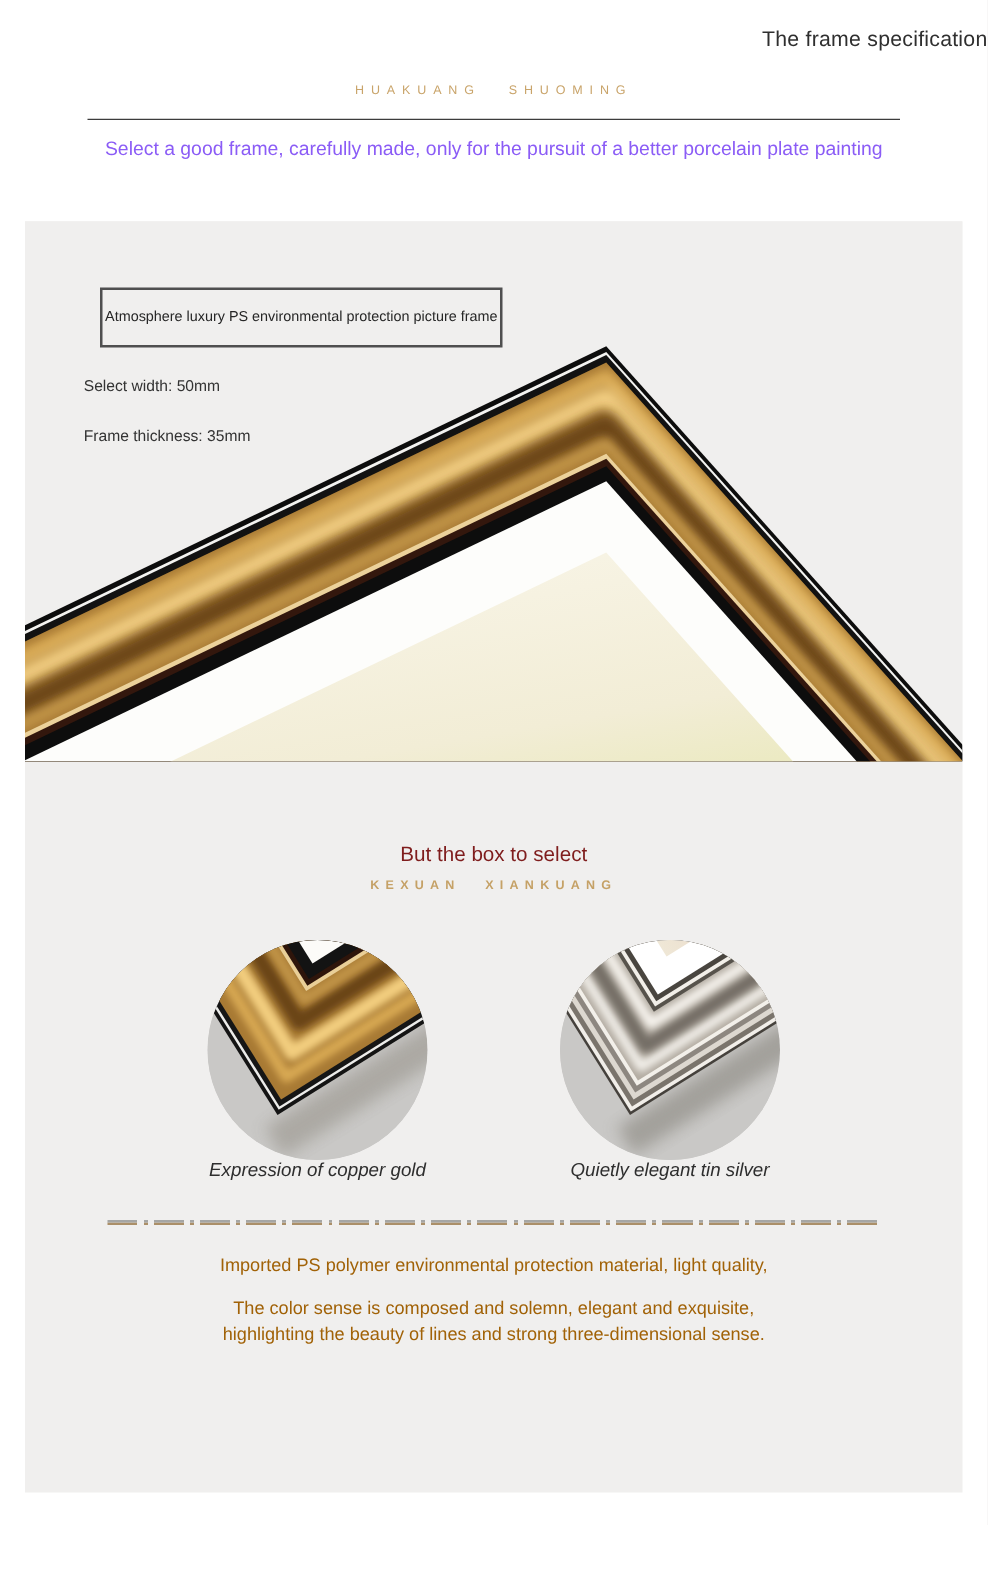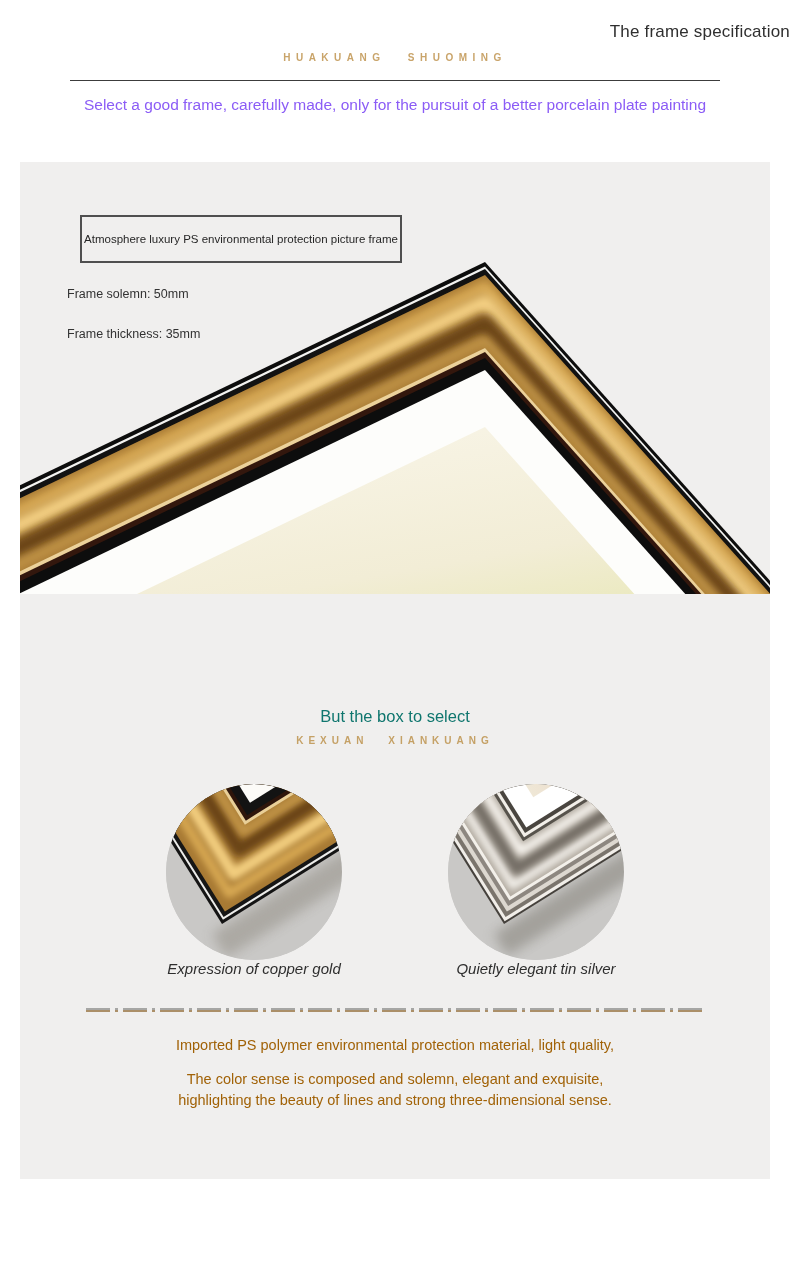--- a/index.html
+++ b/index.html
@@ -3,33 +3,33 @@
 <meta charset="utf-8">
 <style>
   html,body{margin:0;padding:0;}
   body{
     width:790px;height:1266px;background:#ffffff;
     font-family:"Liberation Sans", sans-serif;
     -webkit-font-smoothing:antialiased;overflow:hidden;
   }
   .header{padding-top:22px;text-align:center;}
   .title{font-size:17px;color:#2f2f2f;font-weight:500;letter-spacing:.2px;text-align:right;}
-  .gold-sub{margin-top:10px;font-size:10px;font-weight:bold;color:#c9a46a;
+  .gold-sub{margin-top:25px;font-size:10px;font-weight:normal;color:#c9a46a;
     letter-spacing:5.5px;word-spacing:14px;}
   .rule{width:650px;margin:17px auto 0;border:0;border-top:1px solid #3c3c3c;height:0;}
   .tagline{margin-top:13px;font-size:15.5px;color:#8b5cf6;line-height:22px;}
   .panel{position:relative;width:750px;height:1017px;margin:46px auto 0;
     background:#f0efee;overflow:hidden;}
   .photo{display:block;width:750px;height:432px;}
   .label-box{position:absolute;left:60px;top:53px;width:318px;height:44px;
     border:2px solid #4f4f4f;display:flex;align-items:center;justify-content:center;}
   .label-box span{font-size:11.5px;color:#262626;white-space:nowrap;}
   .spec{position:absolute;left:47px;font-size:12.5px;color:#333333;}
   .spec.w{top:125px;} .spec.t{top:165px;}
-  .sec2-title{margin-top:113px;text-align:center;font-size:16.5px;color:#0f766e;font-weight:500;}
+  .sec2-title{margin-top:66px;text-align:center;font-size:16.5px;color:#7f1d1d;font-weight:500;}
   .sec2-sub{margin-top:9px;text-align:center;font-size:10px;font-weight:bold;color:#c5a166;
     letter-spacing:5px;word-spacing:12px;}
   .row{display:flex;justify-content:center;}
   .circles{margin-top:38px;}
   .cell{width:282px;display:flex;justify-content:center;}
   .circle{width:176px;height:176px;border-radius:50%;overflow:hidden;background:#c9c8c6;}
   .captions{font-style:italic;}
   .caption{font-size:15px;color:#2e2e2e;text-align:center;width:282px;}
   .divider{width:618px;height:4px;margin:31px auto 0;
     background-image:
@@ -84,21 +84,21 @@
     <polygon points="-10,414 465,186 760,516 760,540 -10,540" fill="#ecd29b"></polygon>
     <polygon points="-10,418 465,190 760,520 760,544 -10,544" fill="#33170d"></polygon>
     <polygon points="-10,424 465,196 760,526 760,560 -10,560" fill="#0d0d0d"></polygon>
     <polygon points="-10,436 465,208 760,538 760,580 -10,580" fill="#fdfdfb"></polygon>
     <polygon points="-10,493 465,265 760,595 760,640 -10,640" fill="url(#art)"></polygon>
   </svg>
 
   <div class="label-box">
     <span>Atmosphere luxury PS environmental protection picture frame</span>
   </div>
-  <div class="spec w">Frame solemn: 50mm</div>
+  <div class="spec w">Select width: 50mm</div>
   <div class="spec t">Frame thickness: 35mm</div>
 
   <div class="sec2-title">But the box to select</div>
   <div class="sec2-sub">KEXUAN XIANKUANG</div>
 
   <div class="row circles">
     <div class="cell">
       <div class="circle">
         <svg width="176" height="176" viewBox="0 0 176 176" aria-hidden="true">
           <defs>

